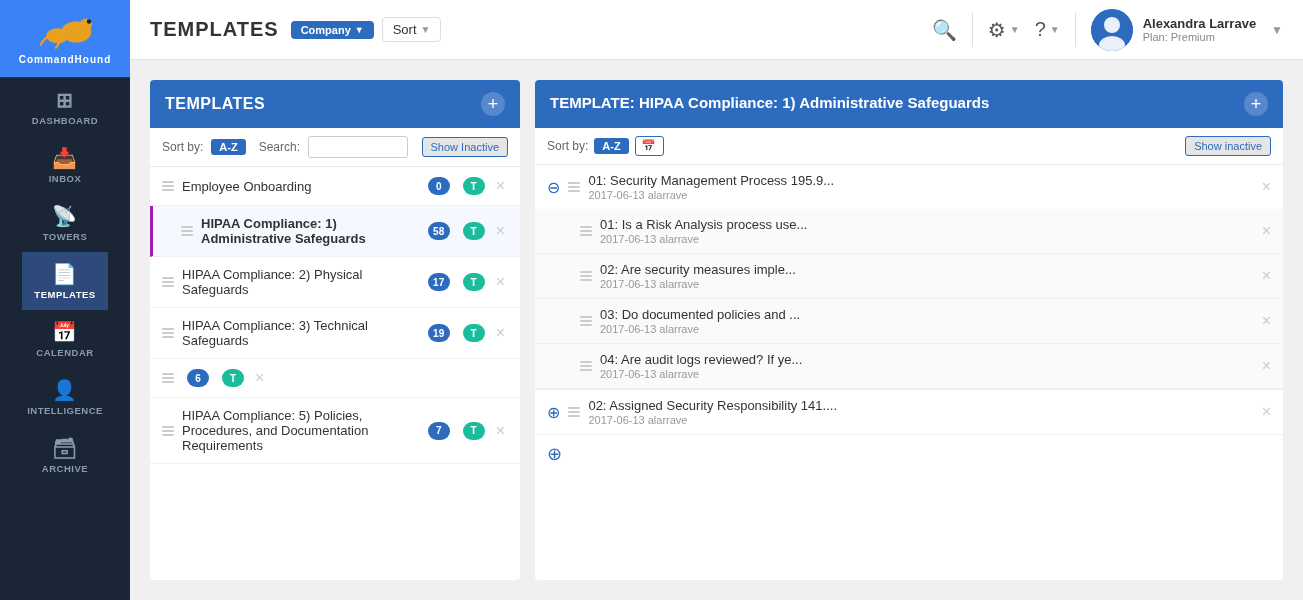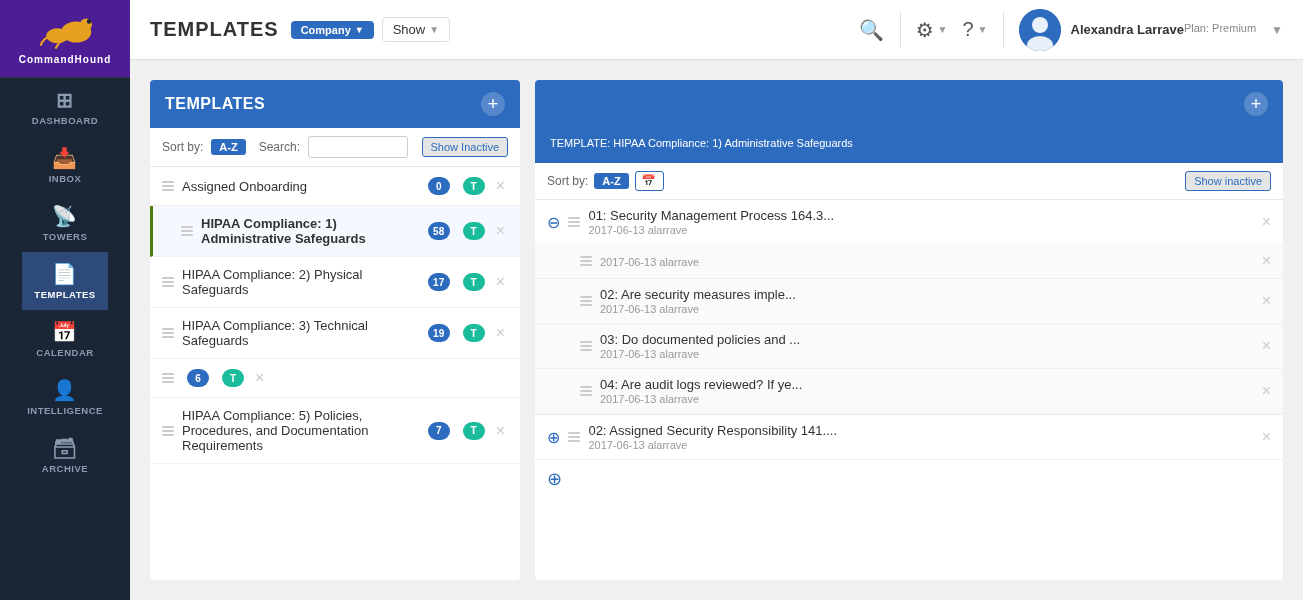--- a/index.html
+++ b/index.html
@@ -11,21 +11,21 @@
       background: #1a2535;
       display: flex;
       flex-direction: column;
       align-items: center;
       padding-top: 0;
       flex-shrink: 0;
       height: 600px;
     }
     .sidebar-logo {
       width: 100%;
-      background: #4c1d95;
+      background: #3b82f6;
       padding: 12px 10px;
       display: flex;
       flex-direction: column;
       align-items: center;
       border-bottom: 1px solid #2a3545;
     }
     .logo-dog {
       width: 60px;
       height: 40px;
     }
@@ -145,21 +145,21 @@
       width: 42px;
       height: 42px;
       border-radius: 50%;
       background: #2d6bbf;
       display: flex;
       align-items: center;
       justify-content: center;
       overflow: hidden;
       position: relative;
     }
-    .user-info { display: flex; }
+    .user-info { display: flex; flex-direction: column; }
     .user-name { font-size: 13px; font-weight: 600; color: #333; }
     .user-plan { font-size: 11px; color: #888; }
     .user-arrow { font-size: 12px; color: #999; margin-left: 5px; }
 
     
     .content-area {
       flex: 1;
       display: flex;
       gap: 0;
       padding: 20px;
@@ -242,21 +242,21 @@
     .panel-list { flex: 1; overflow-y: auto; }
     .template-item {
       display: flex;
       align-items: center;
       padding: 10px 12px;
       border-bottom: 1px solid #f0f0f0;
       cursor: pointer;
       position: relative;
       gap: 8px;
     }
-    .template-item.selected { background: #f5f8ff; border-left: 3px solid #4d7c0f; padding-left: 28px; }
+    .template-item.selected { background: #f5f8ff; border-left: 3px solid #a21caf; padding-left: 28px; }
     .drag-handle {
       color: #ccc;
       font-size: 14px;
       flex-shrink: 0;
       cursor: grab;
       display: flex;
       flex-direction: column;
       gap: 2px;
     }
     .drag-handle-bar { width: 12px; height: 2px; background: #ccc; border-radius: 1px; }
@@ -299,21 +299,21 @@
       flex-direction: column;
     }
     .detail-header {
       background: #2d6bbf;
       color: #fff;
       padding: 12px 15px;
       display: flex;
       align-items: flex-start;
       justify-content: space-between;
     }
-    .detail-header-title { font-size: 11px; font-weight: 400; line-height: 1.4; margin-top: 44px; }
+    .detail-header-title { font-size: 15px; font-weight: 700; line-height: 1.4; }
     .detail-toolbar {
       display: flex;
       align-items: center;
       gap: 6px;
       padding: 8px 12px;
       background: #fff;
       border-bottom: 1px solid #e8e8e8;
     }
     .detail-sort-btn-active {
       background: #2d6bbf;
@@ -445,21 +445,21 @@
 
 <div class="main-area">
 
   <div class="topbar">
     <span class="topbar-title">TEMPLATES</span>
     <div class="topbar-badge">
       <span>Company</span>
       <span class="topbar-badge-arrow">▼</span>
     </div>
     <div class="topbar-both">
-      <span>Show</span>
+      <span>Sort</span>
       <span style="font-size:10px;color:#999;">▼</span>
     </div>
     <div class="topbar-spacer"></div>
     <div class="topbar-actions">
       <button class="topbar-icon-btn">
         <span>🔍</span>
       </button>
       <div class="topbar-divider"></div>
       <button class="topbar-icon-btn">
         <span>⚙</span>
@@ -501,21 +501,21 @@
         <input class="search-input" type="text" style="">
         <button class="show-inactive-btn">Show Inactive</button>
       </div>
       <div class="panel-list" id="templates-list">
           <div class="template-item">
             <div class="drag-handle">
               <div class="drag-handle-bar"></div>
               <div class="drag-handle-bar"></div>
               <div class="drag-handle-bar"></div>
             </div>
-            <span class="template-name">Assigned Onboarding</span>
+            <span class="template-name">Employee Onboarding</span>
             <span class="badge badge-blue">0</span>
             <span class="badge badge-teal">T</span>
             <span class="template-close">×</span>
           </div>
           <div class="template-item selected">
             <div class="drag-handle">
               <div class="drag-handle-bar"></div>
               <div class="drag-handle-bar"></div>
               <div class="drag-handle-bar"></div>
             </div>
@@ -586,32 +586,33 @@
       <div class="detail-list" id="detail-list">
           <div class="detail-item">
             <div class="detail-item-main">
               <span class="detail-item-expand">⊖</span>
               <div class="detail-item-drag">
                 <div class="drag-handle-bar"></div>
                 <div class="drag-handle-bar"></div>
                 <div class="drag-handle-bar"></div>
               </div>
               <div class="detail-item-content">
-                <div class="detail-item-title">01: Security Management Process 164.3...</div>
+                <div class="detail-item-title">01: Security Management Process 195.9...</div>
                 <div class="detail-item-meta">2017-06-13   alarrave</div>
               </div>
               <span class="detail-item-close">×</span>
             </div>
             <div class="sub-item">
               <div class="sub-item-drag">
                 <div class="drag-handle-bar"></div>
                 <div class="drag-handle-bar"></div>
                 <div class="drag-handle-bar"></div>
               </div>
               <div class="sub-item-content">
+                <div class="sub-item-title">01: Is a Risk Analysis process use...</div>
                 <div class="sub-item-meta">2017-06-13   alarrave</div>
               </div>
               <span class="sub-item-close">×</span>
             </div>
             <div class="sub-item">
               <div class="sub-item-drag">
                 <div class="drag-handle-bar"></div>
                 <div class="drag-handle-bar"></div>
                 <div class="drag-handle-bar"></div>
               </div>

